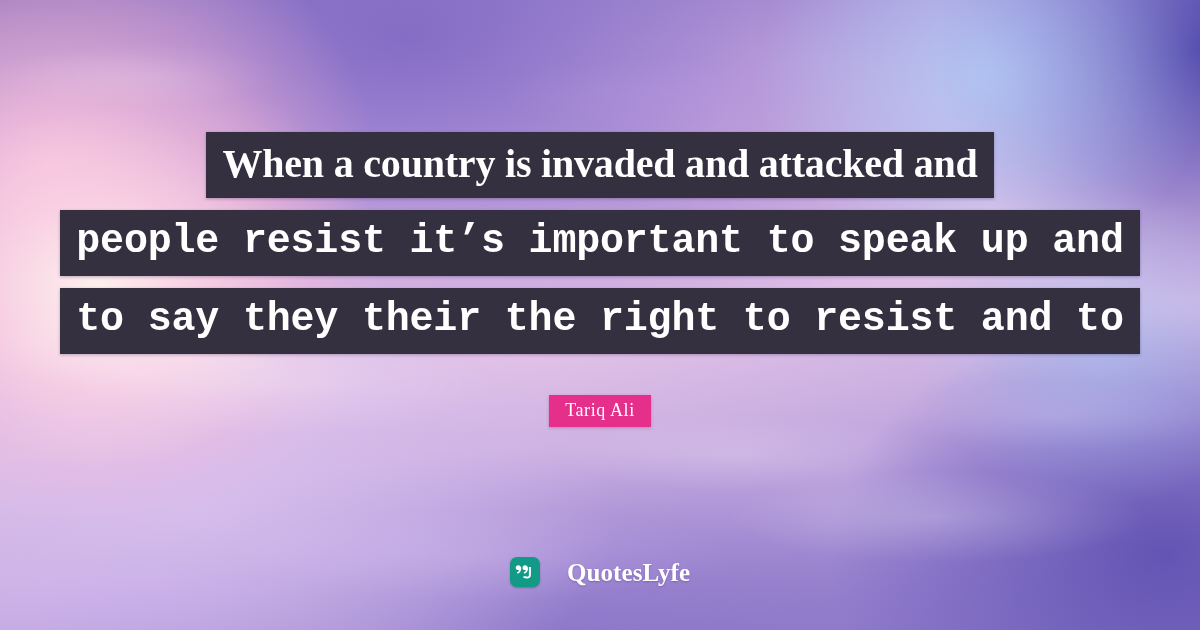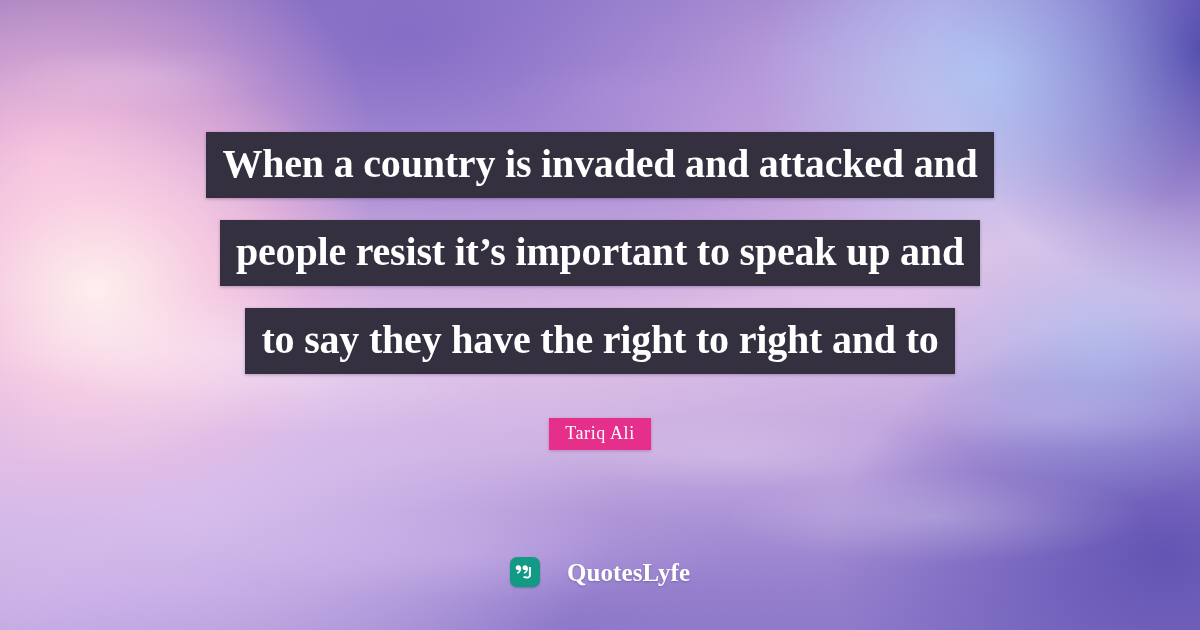--- a/index.html
+++ b/index.html
@@ -94,27 +94,27 @@
     color:#ffffff;
     font-family:"Liberation Serif", serif;
     font-weight:bold;
     font-size:40px;
     line-height:1.0;
     letter-spacing:-0.2px;
     padding:12px 16px 14px 16px;
     white-space:nowrap;
     box-shadow:0 1px 3px rgba(40,26,70,0.30);
   }
-  .qline + .qline { margin-top:22px; }
+  .qline + .qline { margin-top:12px;font-family:Liberation Mono, monospace; }
 
   
   #author-wrap {
     position:absolute;
     left:0; right:0;
-    top:418px;
+    top:395px;
     display:flex;
     justify-content:center;
   }
   #author {
     background:#e62e8b;
     color:#ffffff;
     font-family:"Liberation Serif", serif;
     font-size:18px;
     font-weight:normal;
     letter-spacing:0.6px;
@@ -159,21 +159,21 @@
 
 <div id="card">
 
   <div class="sky"></div>
   <div class="wisps"></div>
   <div class="wisps2"></div>
 
   <div id="quote">
     <span class="qline">When a country is invaded and attacked and</span>
     <span class="qline">people resist it’s important to speak up and</span>
-    <span class="qline">to say they have the right to right and to</span>
+    <span class="qline">to say they their the right to resist and to</span>
   </div>
 
   <div id="author-wrap">
     <span id="author">Tariq Ali</span>
   </div>
 
   <div id="logo">
     <span id="logo-mark">
       <svg width="22" height="22" viewBox="0 0 22 22" aria-hidden="true">
         <path d="M4.3 4.2c-1.5 0-2.6 1.1-2.6 2.5 0 1.4 1.0 2.4 2.4 2.4 .35 0 .7-.06 1.0-.2 -.25 1.15 -1.1 2.0 -2.2 2.35l.6 1.5c2.3-.75 3.7-2.75 3.7-5.2 0-2.1-1.2-3.35-2.9-3.35z" fill="#ffffff"></path>

